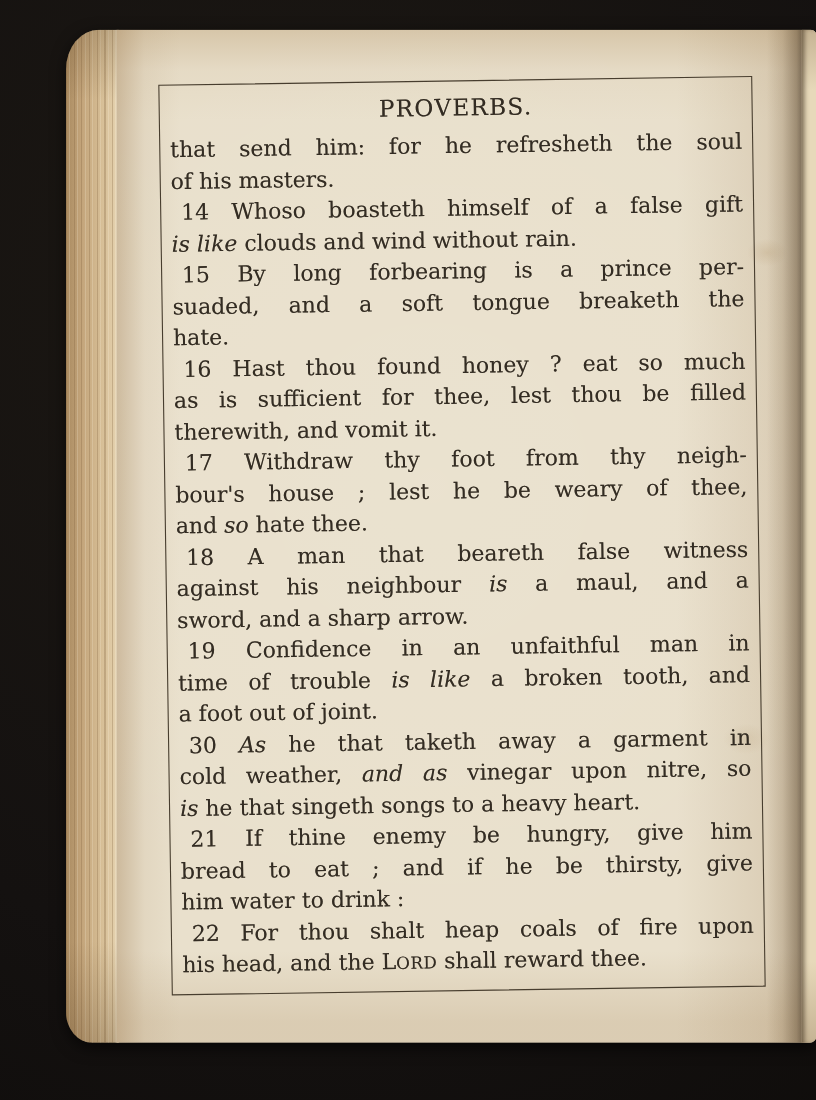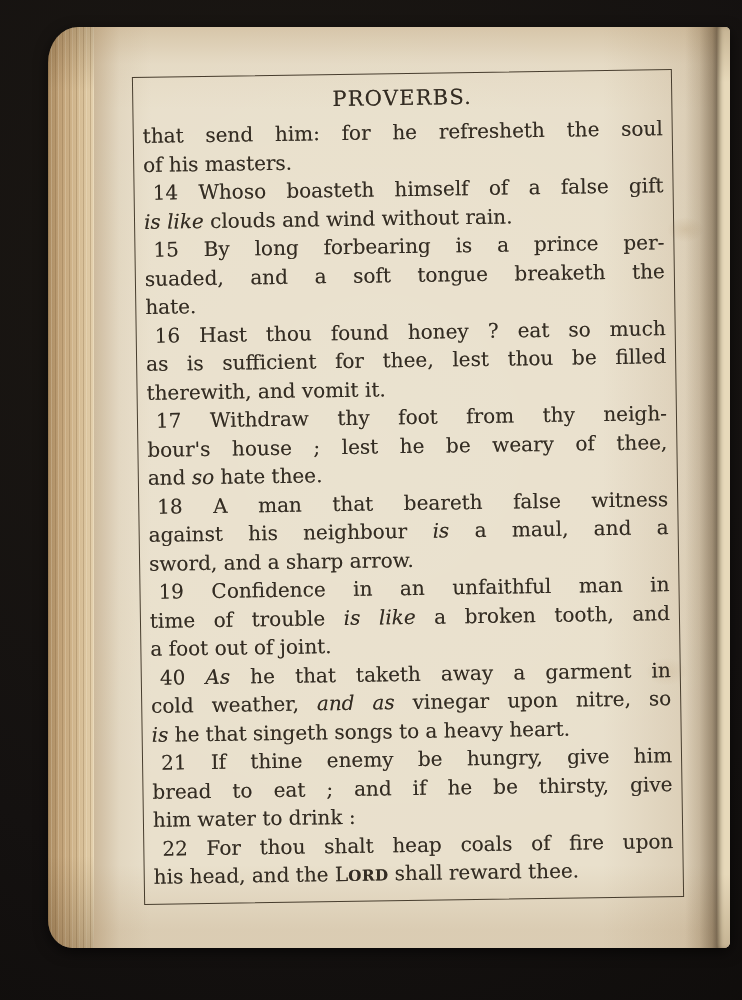--- a/index.html
+++ b/index.html
@@ -14,21 +14,21 @@
   body{
     width:742px;height:1000px;overflow:hidden;position:relative;
     background:var(--bg-color);
     font-family:"DejaVu Serif","Liberation Serif",serif;
   }
   .photo{
     position:absolute;inset:0;
     background:radial-gradient(140% 110% at 38% 28%, #1c1813 0%, #141110 55%, #0c0a08 100%);
   }
   .book{
-    position:absolute;left:48px;top:27px;width:682px;height:921px;
+    position:absolute;left:60px;top:27px;width:682px;height:921px;
     border-radius:30px 5px 6px 24px / 36px 5px 6px 28px;
     overflow:hidden;
     box-shadow:0 4px 14px rgba(0,0,0,0.6);
   }
   .fore-edge{
     position:absolute;left:0;top:0;bottom:0;width:48px;
     background:
       repeating-linear-gradient(90deg,
         rgba(122,92,56,0.28) 0 1px, rgba(0,0,0,0) 1px 3px,
         rgba(255,248,232,0.20) 3px 4px, rgba(0,0,0,0) 4px 7px),
@@ -80,21 +80,21 @@
   .line{
     line-height:28.5px;
     text-align:justify;
     text-align-last:justify;
     white-space:nowrap;
     text-shadow:0 0 0.5px rgba(45,35,22,0.45);
   }
   .line.last{text-align-last:left;}
   .line.indent{padding-left:9px;}
   .it{font-style:italic;}
-  .sc-rest{font-size:0.76em;letter-spacing:0.4px;font-weight:bold;}
+  .sc-rest{font-size:0.76em;letter-spacing:0.4px;}
 </style>
 </head>
 <body>
 
 <div class="photo">
   <div class="book">
     <div class="fore-edge"></div>
     <div class="page">
       <div class="gutter"></div>
       <div class="sliver"></div>
@@ -129,21 +129,21 @@
             <div class="line indent"><span>18 A man that beareth false witness</span></div>
             <div class="line"><span>against his neighbour </span><span class="it">is</span><span> a maul, and a</span></div>
             <div class="line last"><span>sword, and a sharp arrow.</span></div>
           </div>
           <div>
             <div class="line indent"><span>19 Confidence in an unfaithful man in</span></div>
             <div class="line"><span>time of trouble </span><span class="it">is like</span><span> a broken tooth, and</span></div>
             <div class="line last"><span>a foot out of joint.</span></div>
           </div>
           <div>
-            <div class="line indent"><span>40 </span><span class="it">As</span><span> he that taketh away a garment in</span></div>
+            <div class="line indent"><span>30 </span><span class="it">As</span><span> he that taketh away a garment in</span></div>
             <div class="line"><span>cold weather, </span><span class="it">and as</span><span> vinegar upon nitre, so</span></div>
             <div class="line last"><span class="it">is</span><span> he that singeth songs to a heavy heart.</span></div>
           </div>
           <div>
             <div class="line indent"><span>21 If thine enemy be hungry, give him</span></div>
             <div class="line"><span>bread to eat ; and if he be thirsty, give</span></div>
             <div class="line last"><span>him water to drink :</span></div>
           </div>
           <div>
             <div class="line indent"><span>22 For thou shalt heap coals of fire upon</span></div>

